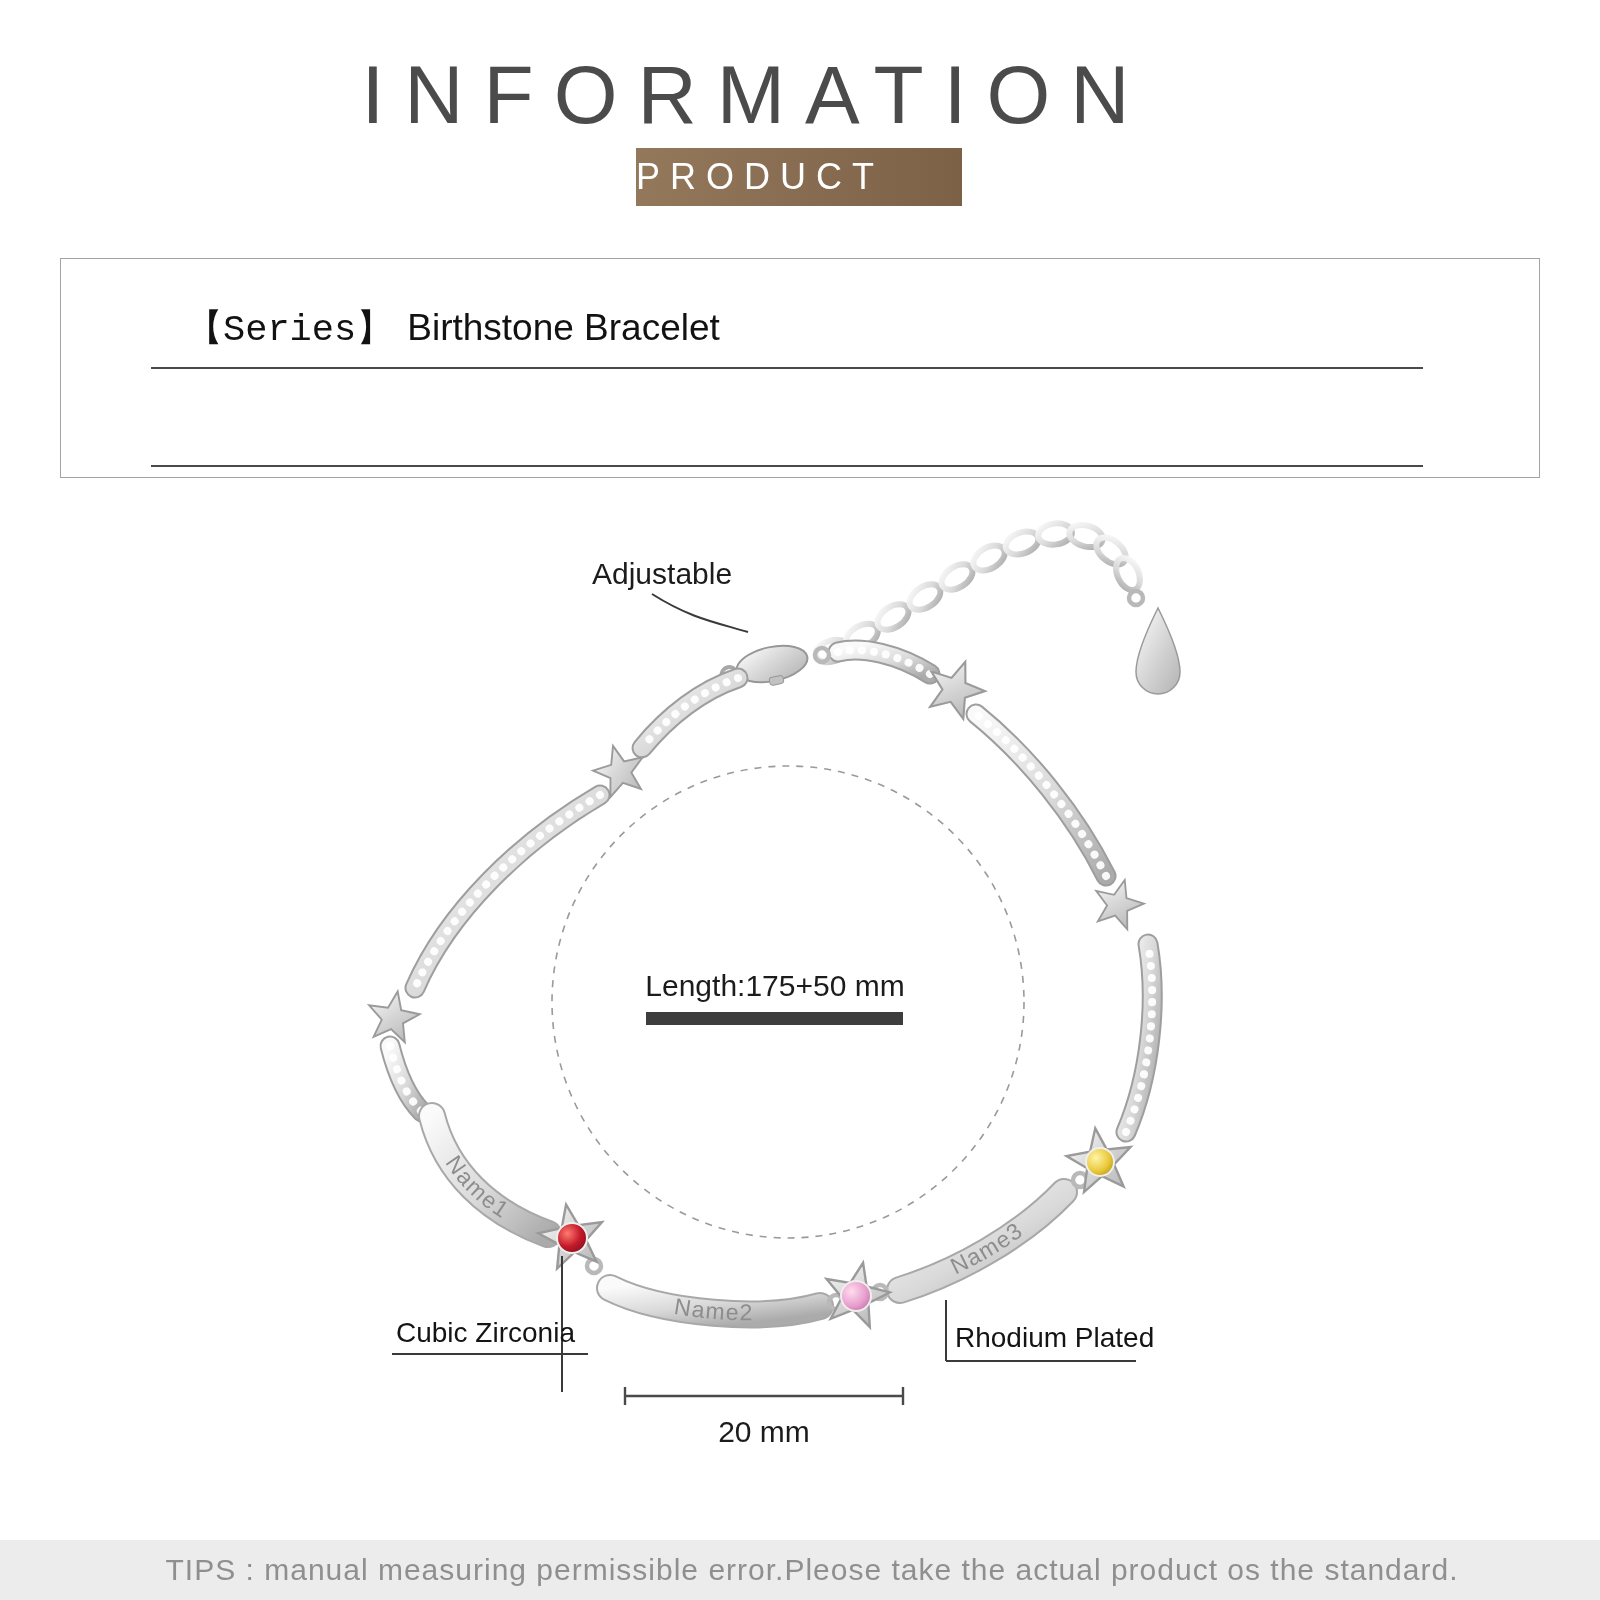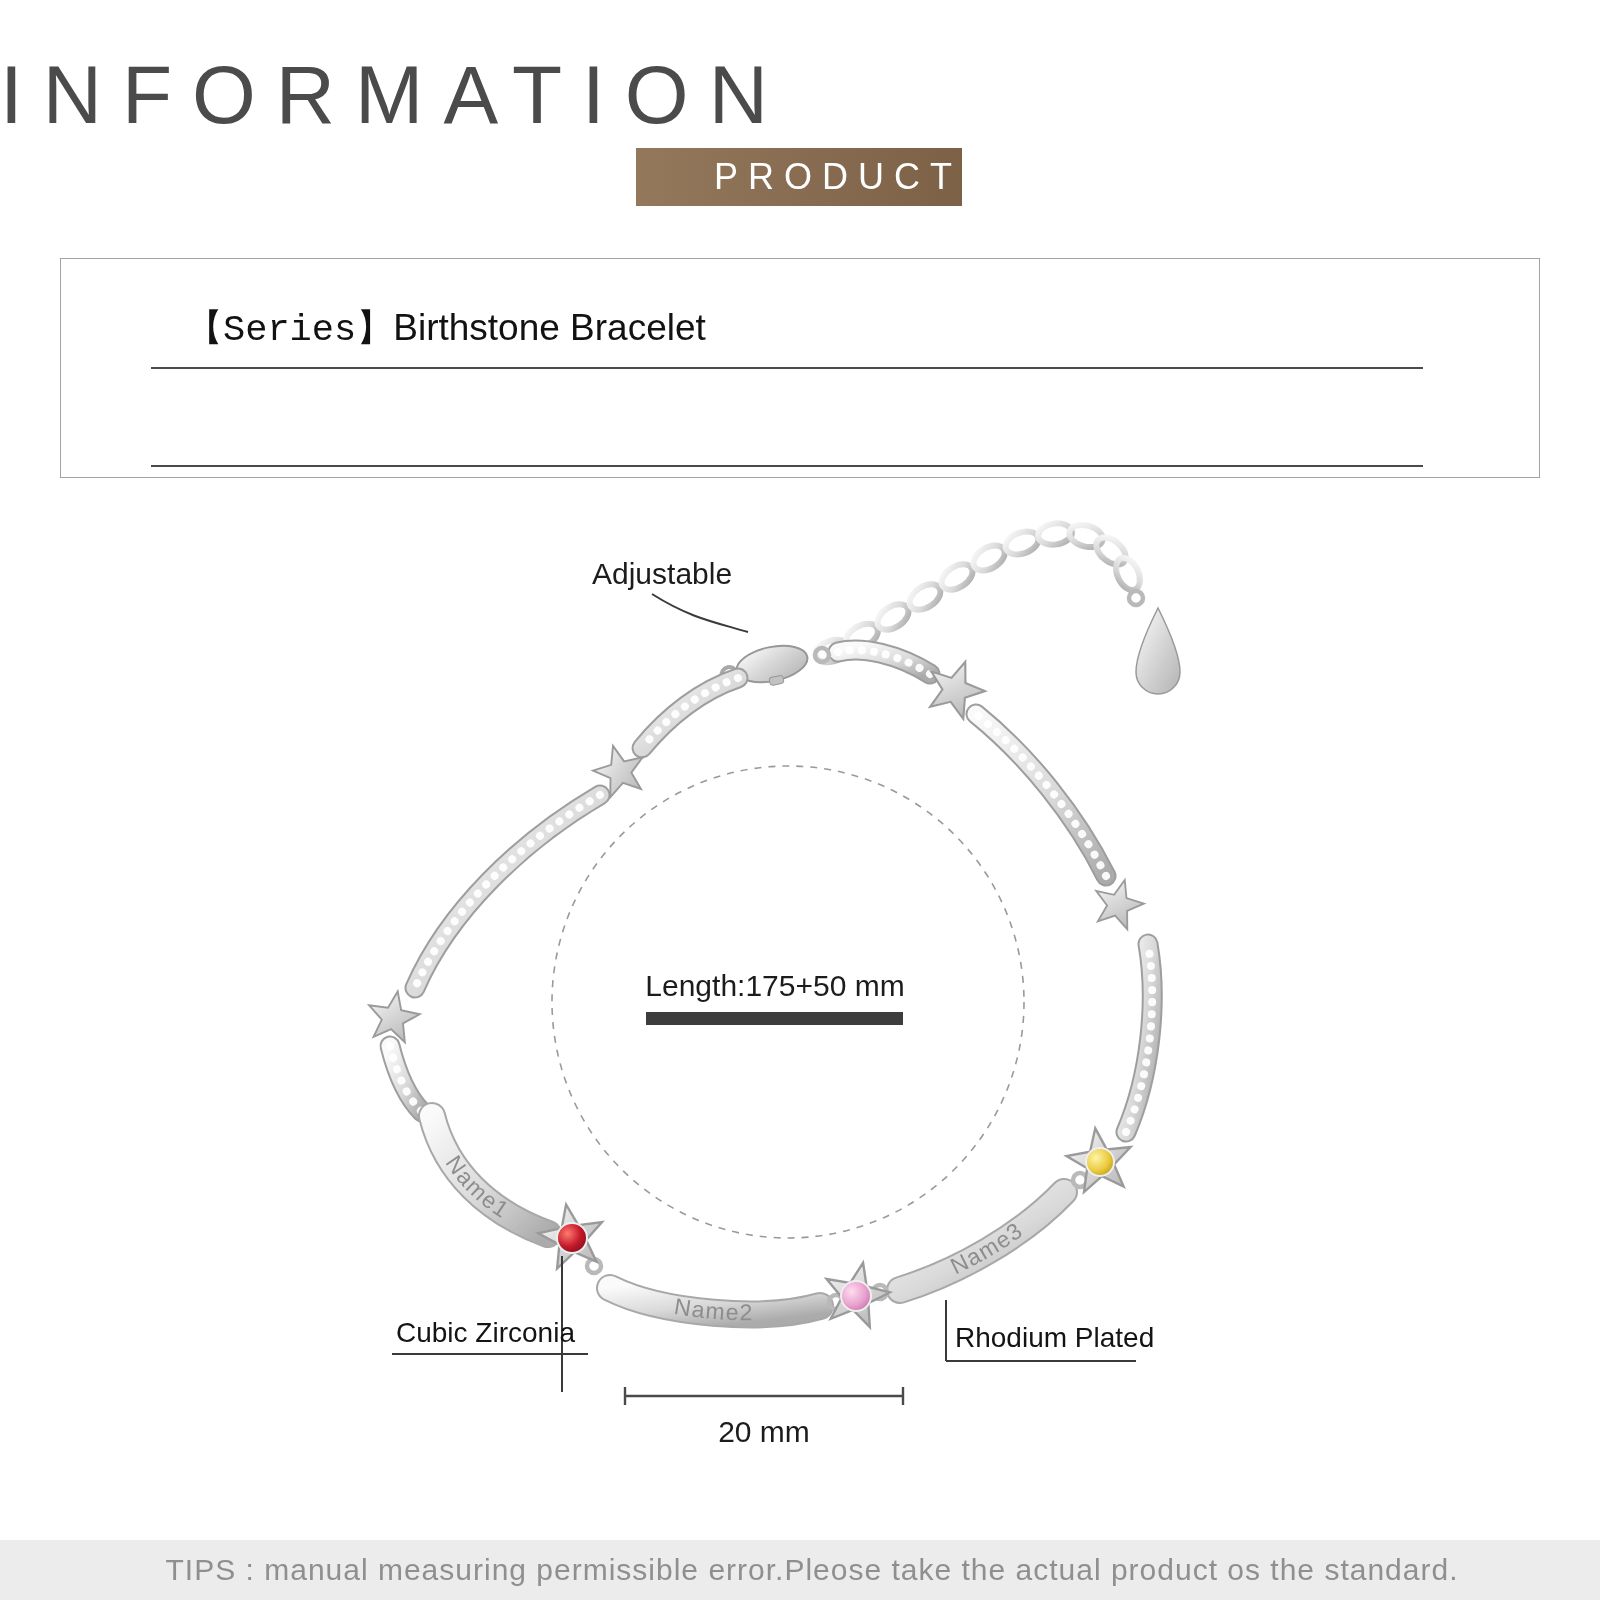--- a/index.html
+++ b/index.html
@@ -1,36 +1,36 @@
 <!DOCTYPE html>
 <html><head>
 <meta charset="utf-8">
 <style>
   html,body{margin:0;padding:0;}
   body{
     width:1600px;height:1600px;position:relative;background:#ffffff;
     font-family:"Liberation Sans", sans-serif;color:#1a1a1a;overflow:hidden;
   }
   .title{
-    position:absolute;top:48px;left:0;width:1511px;
+    position:absolute;top:48px;left:0;width:1511px;text-align:center;
     font-size:82px;letter-spacing:20px;color:#4b4b4b;font-weight:400;
   }
   .badge{
     position:absolute;top:148px;left:636px;width:326px;height:58px;
     background:linear-gradient(90deg,#94785c,#7d6147);
     color:#ffffff;font-size:36px;letter-spacing:10px;
-    display:flex;align-items:center;justify-content:flex-end;
+    display:flex;align-items:center;justify-content:flex-start;
   }
   .spec-box{
     position:absolute;left:60px;top:258px;width:1478px;height:218px;
     border:1px solid #a3a3a3;background:#fff;
   }
   .spec-cell{position:absolute;font-size:37px;color:#121212;white-space:nowrap;}
   .spec-cell .lab{font-family:Liberation Mono, monospace;}
-  .spec-cell .val{}
+  .spec-cell .val{margin-left:14px;}
   .cell-series{left:125px;top:44px;}
   .cell-material{left:818px;top:44px;}
   .cell-weight{left:125px;top:150px;}
   .cell-stone{left:818px;top:150px;}
   .spec-line{position:absolute;left:90px;width:1272px;height:2px;background:#4a4a4a;}
   .line1{top:108px;}
   .line2{top:206px;}
   .diagram{position:absolute;left:0;top:490px;}
   svg text{font-family:"Liberation Sans", sans-serif;}
   .seg-outline{fill:none;stroke:#9e9e9e;stroke-width:21;stroke-linecap:round;}

